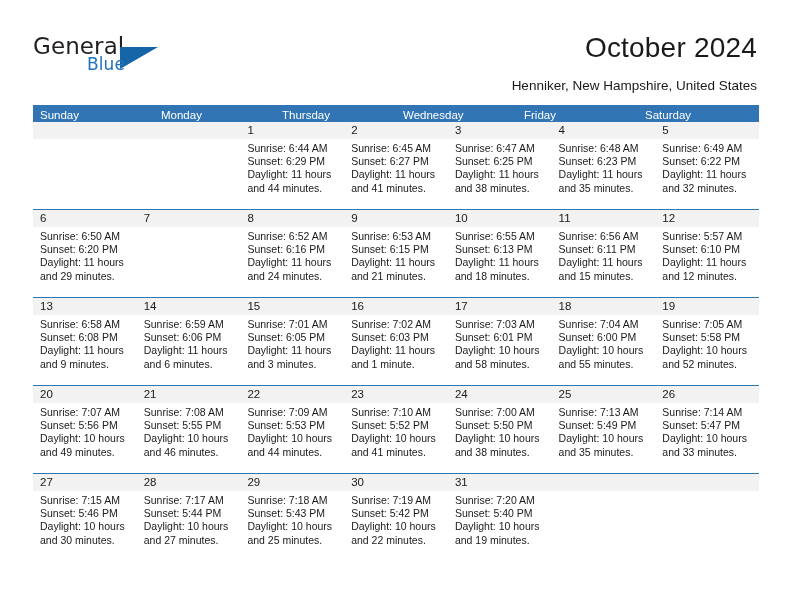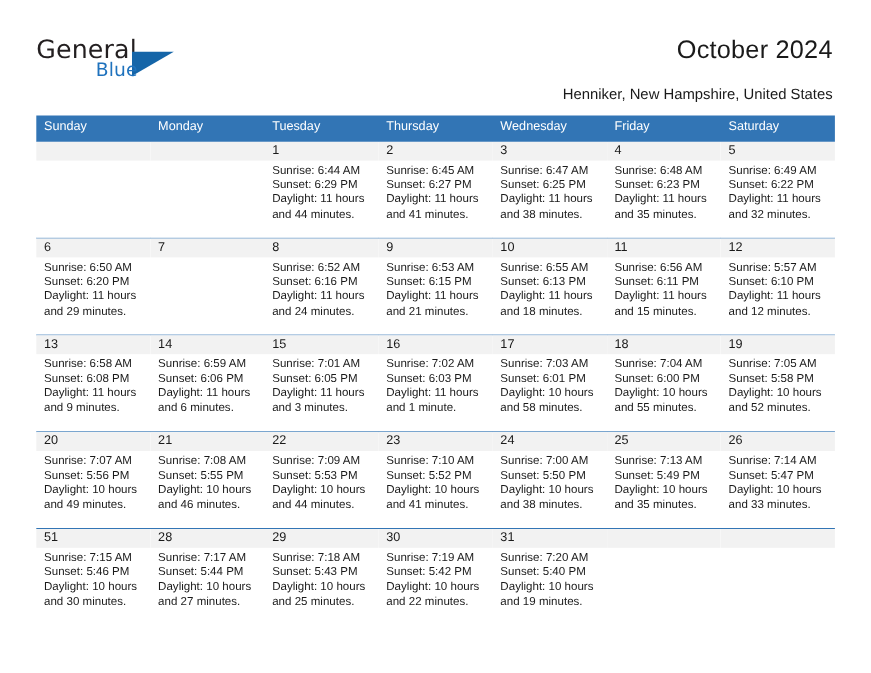--- a/index.html
+++ b/index.html
@@ -64,21 +64,21 @@
     width: 0;
     height: 0;
     border-left: 38px solid #1565a8;
     border-bottom: 22px solid transparent;
   }
 
   .title {
     position: absolute;
     right: 35px;
     top: 32px;
-    font-size: 23px;
+    font-size: 28px;
     color: #1a1a1a;
     font-weight: 400;
     letter-spacing: 0.2px;
     text-align: right;
     white-space: nowrap;
   }
   .subtitle {
     position: absolute;
     right: 35px;
     top: 78px;
@@ -92,21 +92,21 @@
   .calendar {
     position: absolute;
     left: 33px;
     top: 105px;
     width: 726px;
   }
   .dow-row {
     display: flex;
     width: 726px;
     background: #3275b5;
-    height: 24px;
+    height: 17px;
   }
   .dow-cell {
     flex: 1 1 0;
     color: #ffffff;
     font-size: 11.5px;
     line-height: 20px;
     padding-left: 7px;
     box-sizing: border-box;
     white-space: nowrap;
     overflow: hidden;
@@ -169,21 +169,20 @@
     <div class="title">October 2024</div>
     <div class="subtitle">Henniker, New Hampshire, United States</div>
 
   </div>
 
   <div class="calendar">
 
     <div class="dow-row">
       <div class="dow-cell">Sunday</div>
       <div class="dow-cell">Monday</div>
-      <div class="dow-cell">Tuesday</div>
       <div class="dow-cell">Thursday</div>
       <div class="dow-cell">Wednesday</div>
       <div class="dow-cell">Friday</div>
       <div class="dow-cell">Saturday</div>
     </div>
 
     <div id="weeks-container">
         <div class="week-row first">
           <div class="day-cell empty">
             <div class="day-num-strip"></div>
@@ -396,21 +395,21 @@
             <div class="day-num-strip">26</div>
             <div class="day-info">
               <div>Sunrise: 7:14 AM</div>
               <div>Sunset: 5:47 PM</div>
               <div class="daylight-wrap">Daylight: 10 hours and 33 minutes.</div>
             </div>
           </div>
         </div>
         <div class="week-row">
           <div class="day-cell">
-            <div class="day-num-strip">51</div>
+            <div class="day-num-strip">27</div>
             <div class="day-info">
               <div>Sunrise: 7:15 AM</div>
               <div>Sunset: 5:46 PM</div>
               <div class="daylight-wrap">Daylight: 10 hours and 30 minutes.</div>
             </div>
           </div>
           <div class="day-cell">
             <div class="day-num-strip">28</div>
             <div class="day-info">
               <div>Sunrise: 7:17 AM</div>

